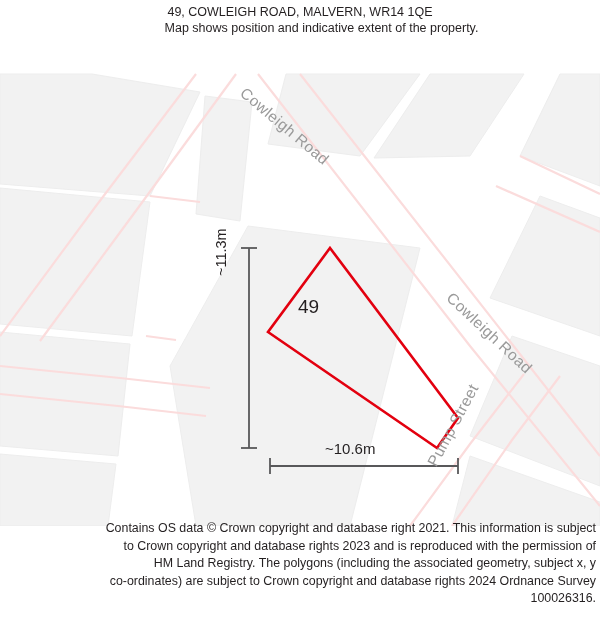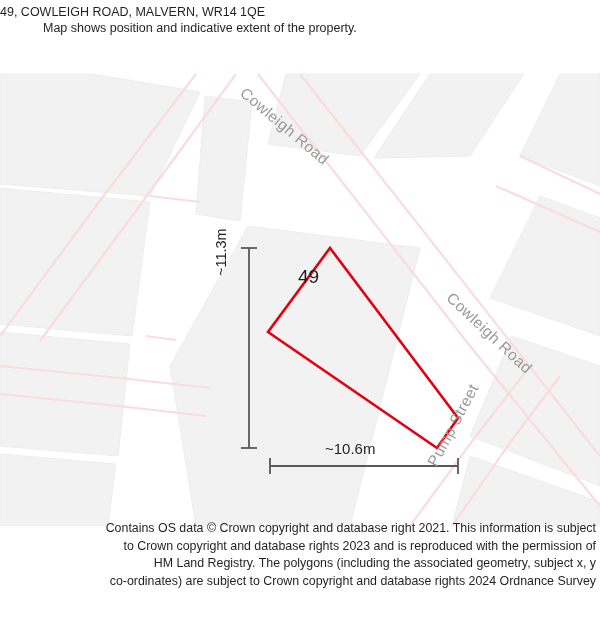--- a/index.html
+++ b/index.html
@@ -11,20 +11,21 @@
     width: 600px;
     height: 625px;
     font-family: "Liberation Sans", sans-serif;
     color: #231f20;
     overflow: hidden;
     position: relative;
   }
   .header {
     width: 600px;
     padding-top: 4px;
+    text-align: center;
   }
   .header .title {
     font-size: 12.5px;
     line-height: 16px;
     color: #231f20;
   }
   .header .subtitle {
     font-size: 12.5px;
     line-height: 16px;
     color: #231f20;
@@ -46,21 +47,21 @@
     position: absolute;
     left: 272px;
     top: 125px;
     font-size: 19px;
     color: #231f20;
     letter-spacing: 0.2px;
   }
   .house-num {
     position: absolute;
     left: 298px;
-    top: 230px;
+    top: 260px;
     font-size: 19px;
     color: #231f20;
   }
   .vert-dim-label {
     position: absolute;
     left: 213px;
     top: 240px;
     font-size: 14.5px;
     color: #231f20;
     transform: rotate(-90deg);
@@ -186,13 +187,14 @@
   <div class="road-label road-cowleigh-top">Cowleigh Road</div>
   <div class="road-label road-cowleigh-right">Cowleigh Road</div>
   <div class="road-label road-pump">Pump Street</div>
 </div>
 
 <div class="footer">
   <p>Contains OS data © Crown copyright and database right 2021. This information is subject</p>
   <p>to Crown copyright and database rights 2023 and is reproduced with the permission of</p>
   <p>HM Land Registry. The polygons (including the associated geometry, subject x, y</p>
   <p>co-ordinates) are subject to Crown copyright and database rights 2024 Ordnance Survey</p>
+  <p>100026316.</p>
 </div>
 
 </body></html>

